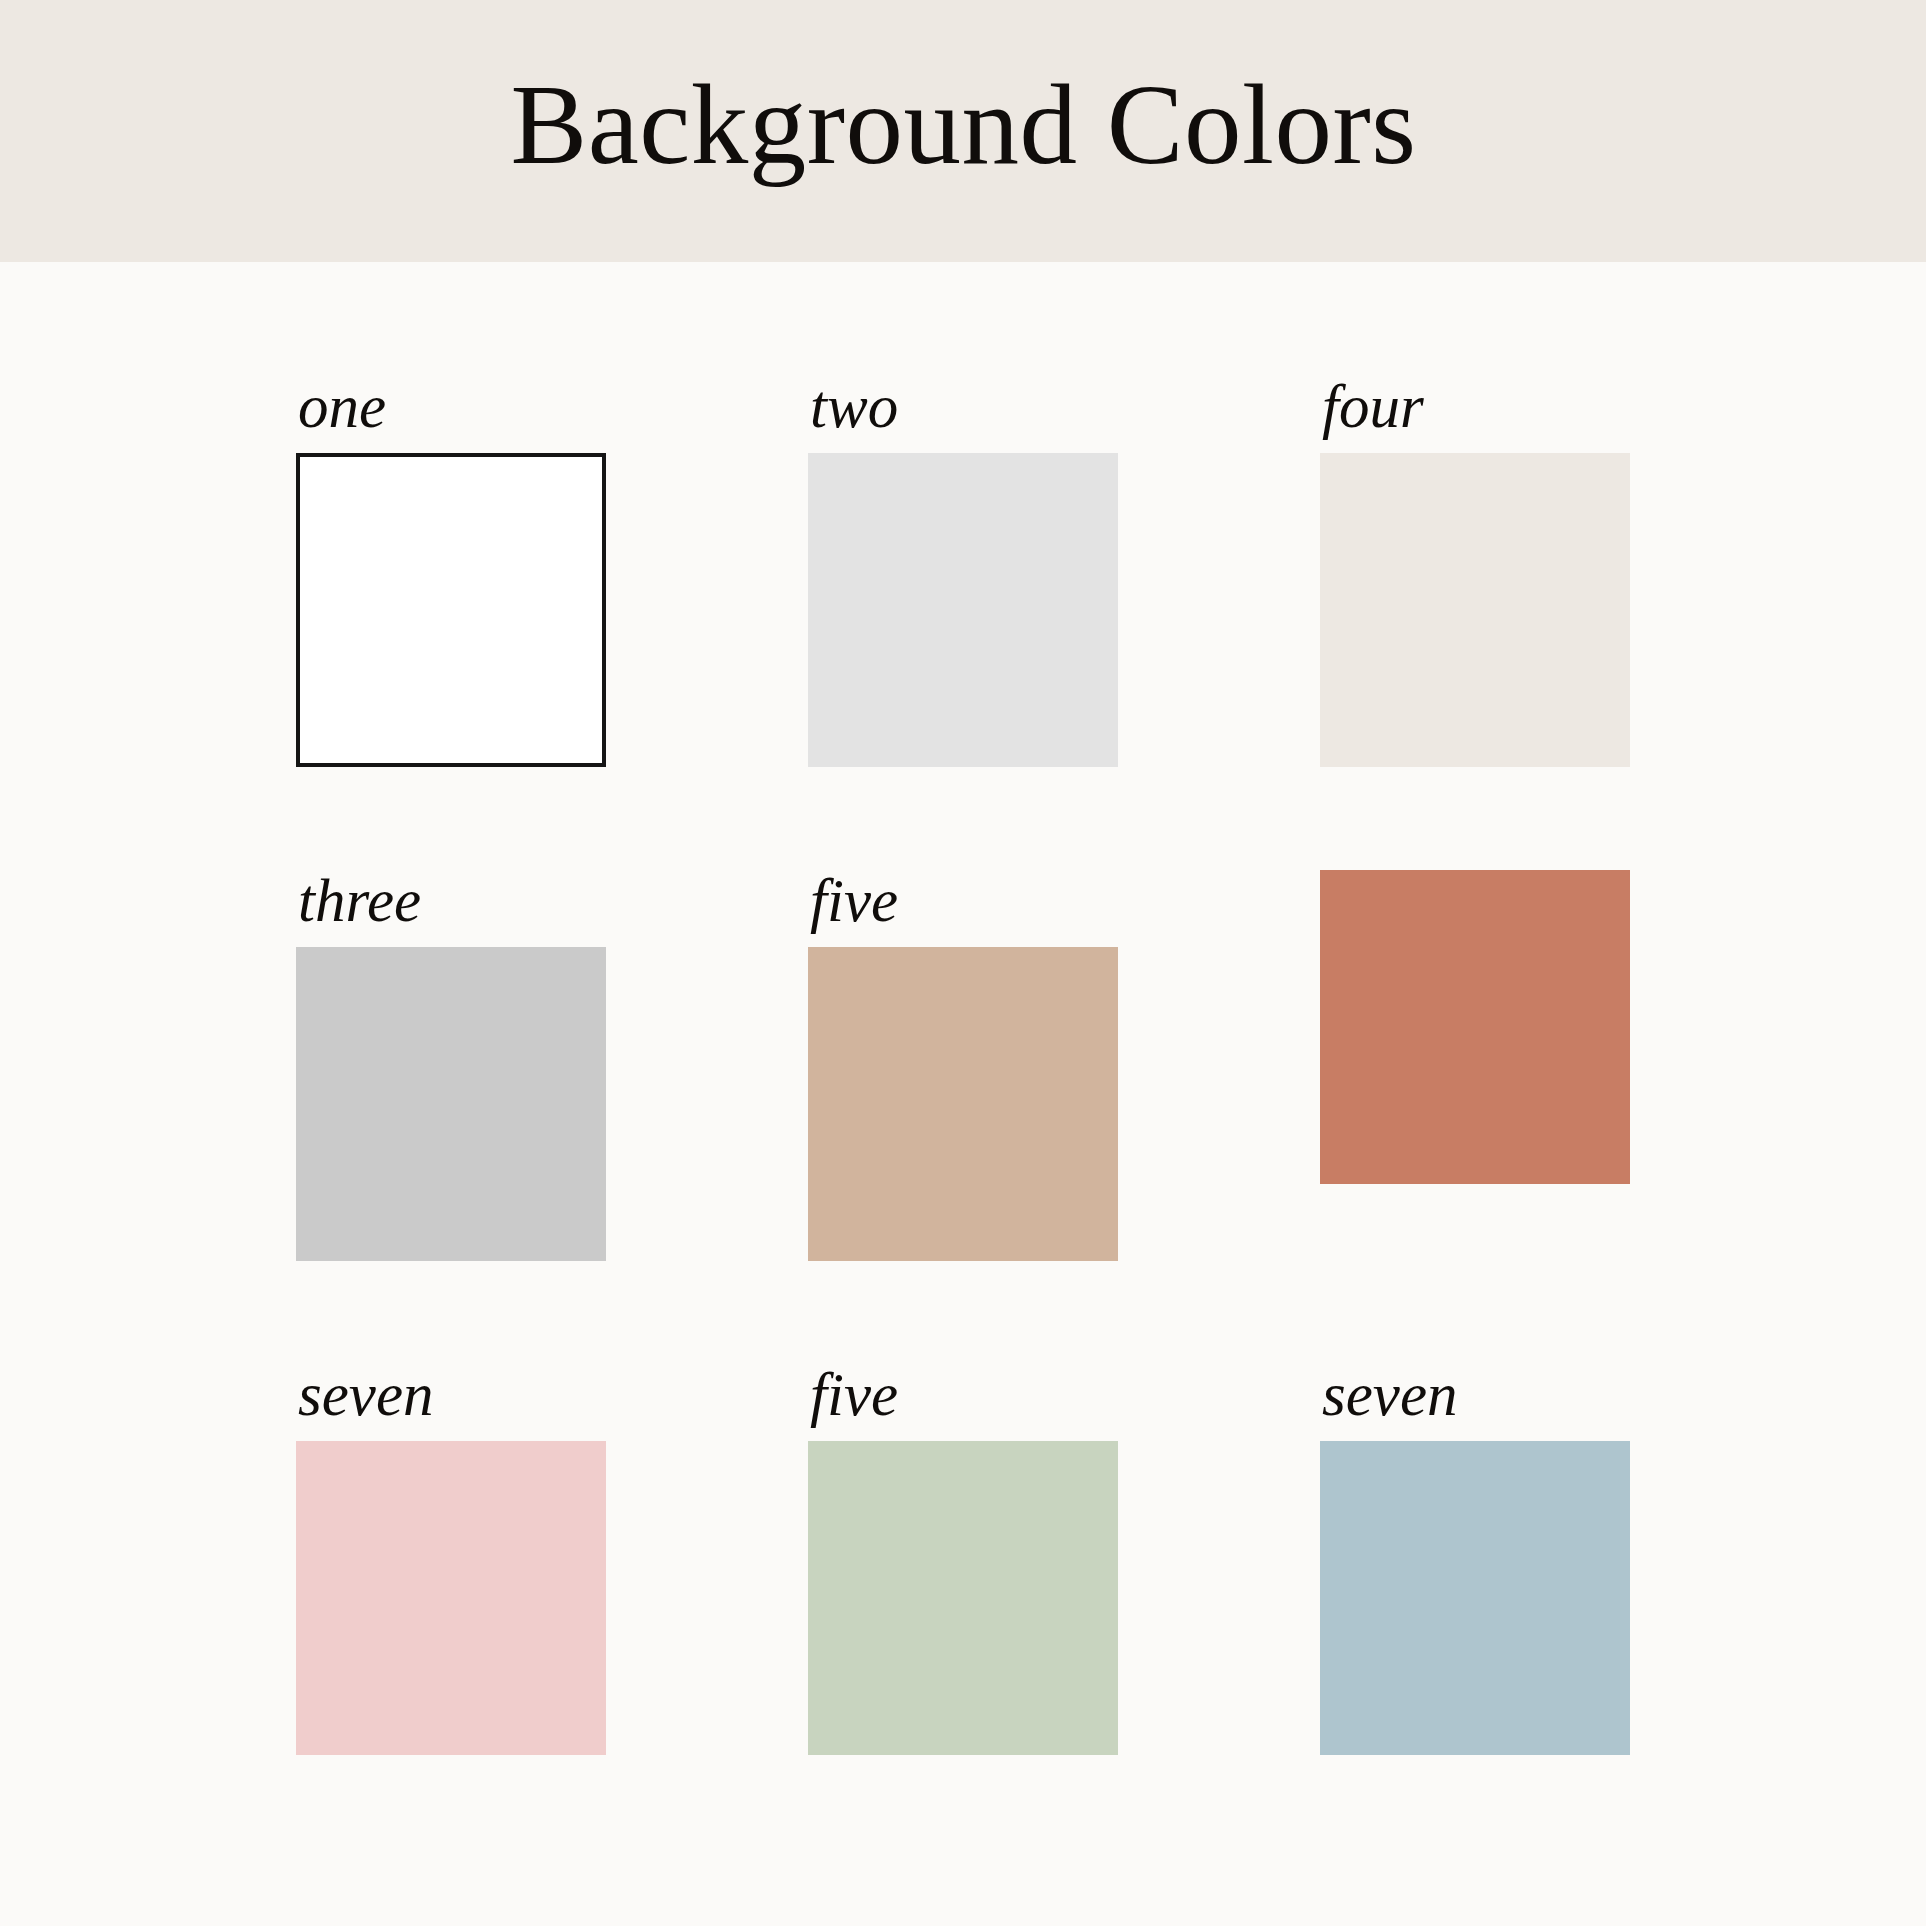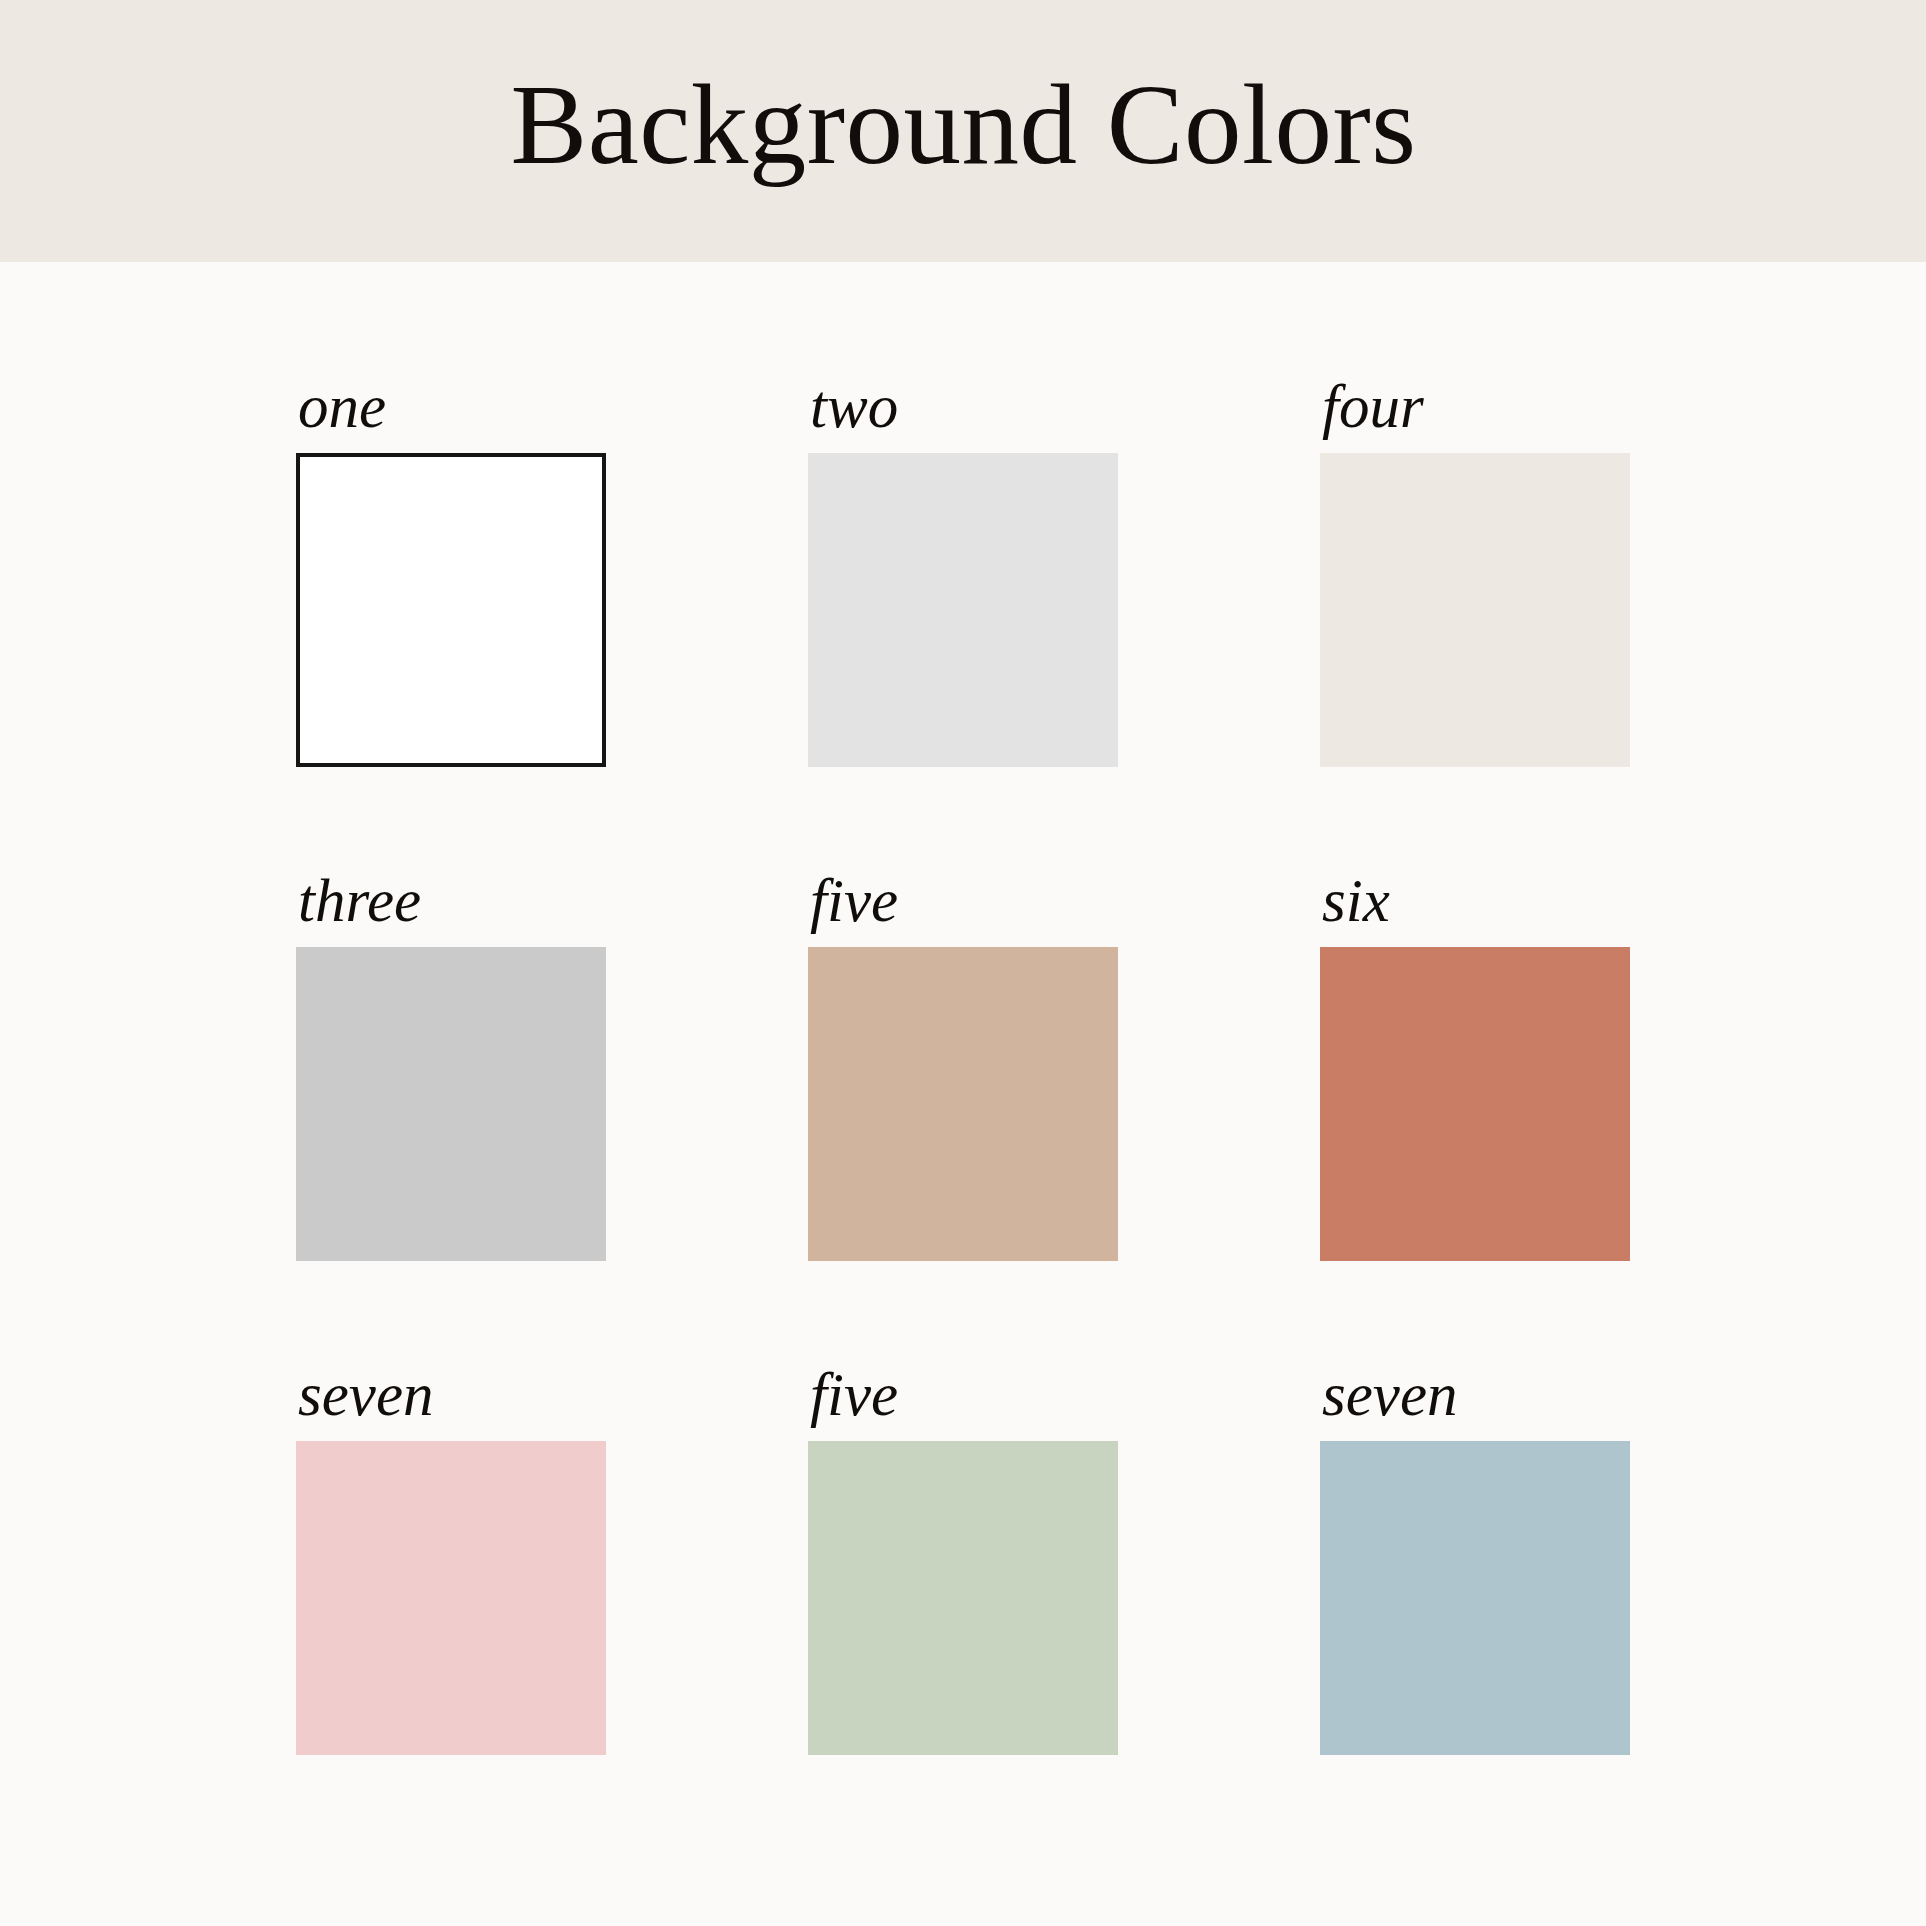--- a/index.html
+++ b/index.html
@@ -116,21 +116,20 @@
       <span class="swatch-label">three</span>
       <div class="swatch-chip" style="background: rgb(202, 202, 202);"></div>
     </div>
 
     <div class="swatch-cell">
       <span class="swatch-label">five</span>
       <div class="swatch-chip" style="background: rgb(209, 180, 157);"></div>
     </div>
 
     <div class="swatch-cell">
-      <span class="swatch-label">six</span>
       <div class="swatch-chip" style="background: rgb(200, 125, 100);"></div>
     </div>
 
     <div class="swatch-cell">
       <span class="swatch-label">seven</span>
       <div class="swatch-chip" style="background: rgb(240, 205, 204);"></div>
     </div>
 
     <div class="swatch-cell">
       <span class="swatch-label">five</span>

